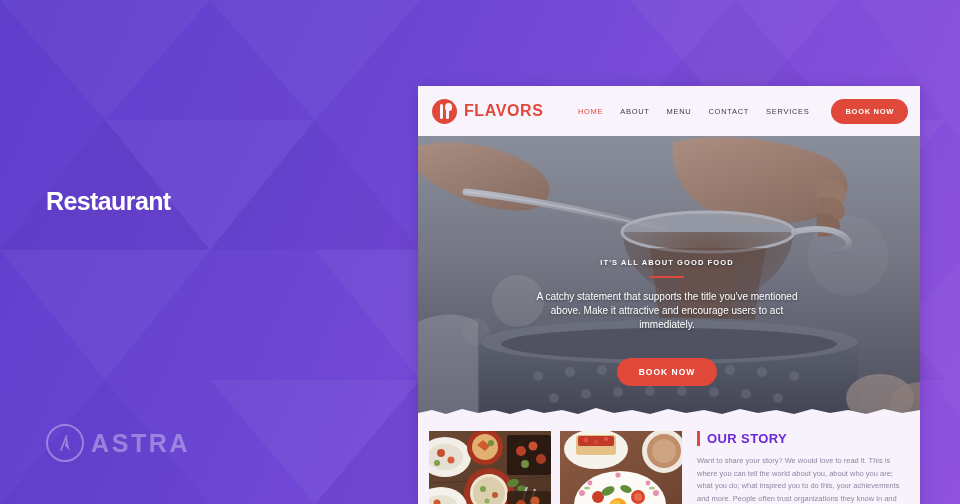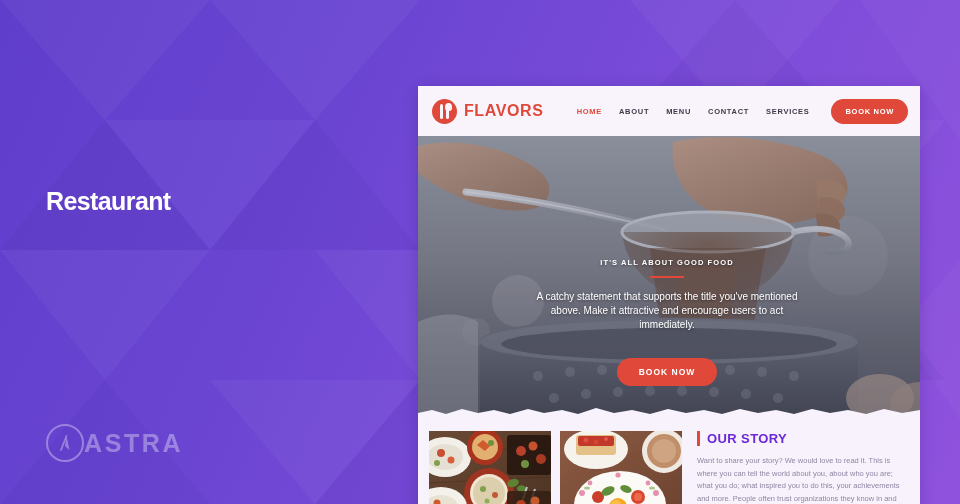--- a/index.html
+++ b/index.html
@@ -31,21 +31,21 @@
     font-weight: bold;
     letter-spacing: -0.6px;
     line-height: 46px;
     white-space: nowrap;
   }
 
   
   #astra {
     position: absolute;
     left: 46px; top: 424px;
-    display: flex; align-items: center; gap: 0;
+    display: flex; align-items: center; gap: 7px;
     opacity: .34;
   }
   #astra .ring {
     width: 38px; height: 38px; border-radius: 50%;
     border: 2px solid #ffffff;
     display: flex; align-items: center; justify-content: center;
   }
   #astra .word {
     color: #ffffff;
     font-size: 25px;
@@ -91,21 +91,21 @@
     background: #f9f4fc;
   }
   #brand .name {
     color: #e0483a; font-size: 16px; font-weight: bold; letter-spacing: .6px;
   }
   #nav {
     margin-left: auto;
     display: flex; align-items: center; gap: 17px;
   }
   #nav .item {
-    font-size: 7.5px; font-weight: bold; letter-spacing: .7px;
+    font-size: 7.5px; font-weight: normal; letter-spacing: .7px;
     color: #3d3a48; text-transform: uppercase; white-space: nowrap;
   }
   #nav .item.active { color: #e0483a; }
   #nav .cta {
     margin-left: 5px;
     background: #e0483a; color: #fff;
     font-size: 7.5px; font-weight: bold; letter-spacing: .7px;
     padding: 8px 14px; border-radius: 20px; white-space: nowrap;
   }
 

